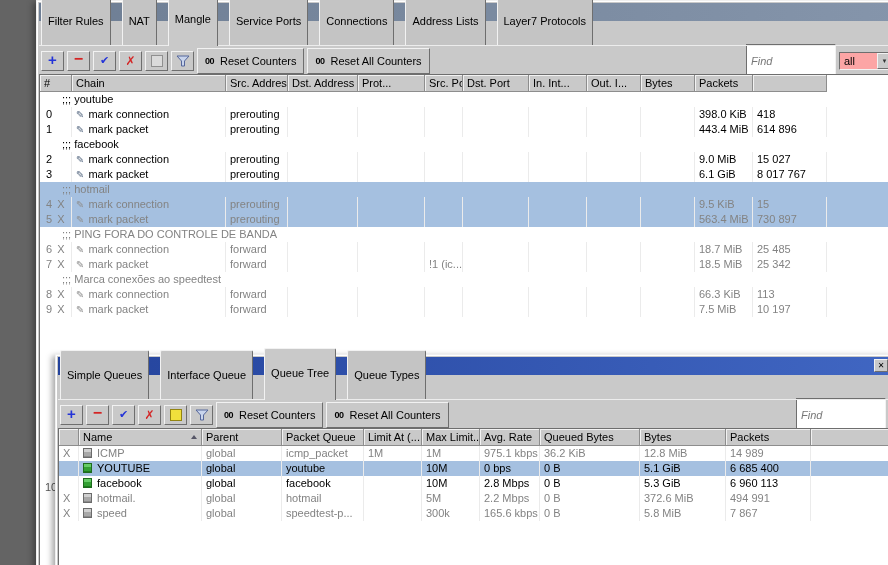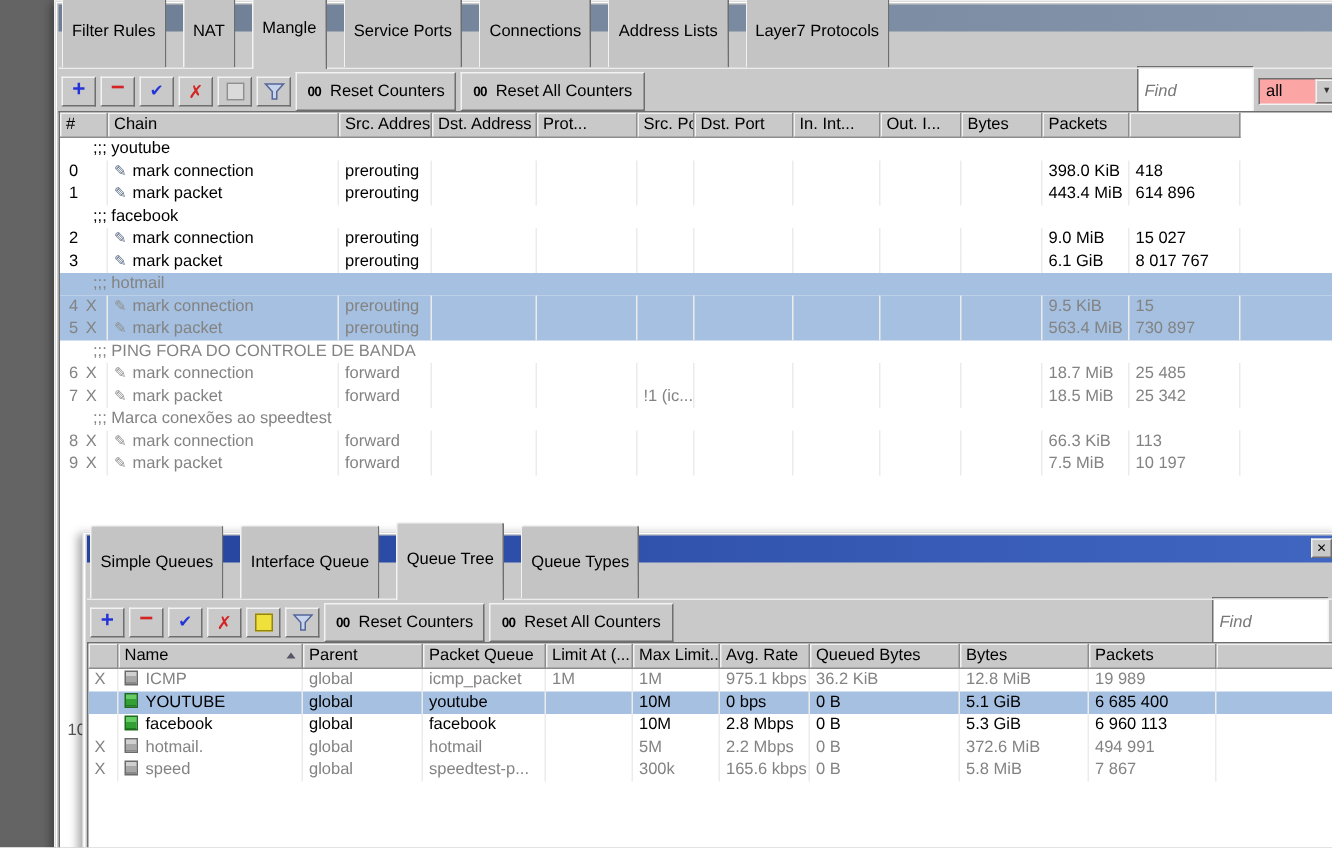--- a/index.html
+++ b/index.html
@@ -39,21 +39,21 @@
   .g-plus{color:#2434d8;font-size:15px;font-weight:700;line-height:1;margin-top:-2px;}
   .g-minus{color:#d42424;font-size:16px;font-weight:700;line-height:1;margin-top:-3px;}
   .g-check{color:#2434d8;font-size:11px;font-weight:700;}
   .g-x{color:#d42424;font-size:12px;font-weight:700;}
   .g-comment-gray{width:10px;height:10px;background:#dadada;border:1px solid #8f8f8f;}
   .g-comment-yellow{width:10px;height:10px;background:#f0e03c;border:1px solid #938410;}
   .txtbtn{display:flex;align-items:center;gap:6px;height:21px;padding:12px 7px;font-size:11px;
     background:#c9c9c9;border:1px solid;border-color:#f2f2f2 #6e6e6e #6e6e6e #f2f2f2;
     white-space:nowrap;font-family:inherit;}
   .oo{font-size:9px;font-weight:700;letter-spacing:-0.5px;}
-  .find{width:78px;height:18px;box-sizing:border-box;border:1px solid;
+  .find{width:90px;height:18px;box-sizing:border-box;border:1px solid;
     border-color:#6e6e6e #f2f2f2 #f2f2f2 #6e6e6e;background:#fff;font-size:11px;
     padding:16px 4px;font-family:inherit;margin-left:auto;}
   .find::placeholder{font-style:italic;color:#777;}
   .ql .find{margin-right:2px;}
   .combo{width:54px;height:18px;box-sizing:border-box;border:1px solid;
     border-color:#6e6e6e #f2f2f2 #f2f2f2 #6e6e6e;background:#fca5a5;font-size:11px;
     padding:0 16px 0 4px;position:relative;display:flex;align-items:center;margin-right:8px;}
   .combo-btn{position:absolute;right:0;top:0;width:15px;height:16px;background:#c9c9c9;
     border:1px solid;border-color:#f2f2f2 #6e6e6e #6e6e6e #f2f2f2;font-size:6px;
     display:flex;align-items:center;justify-content:center;color:#333;box-sizing:border-box;}
@@ -394,21 +394,21 @@
           <div class="trow muted">
             <div class="cell">X</div>
             <div class="cell"><span class="qicon q-gray"></span><span>ICMP</span></div>
             <div class="cell">global</div>
             <div class="cell">icmp_packet</div>
             <div class="cell right">1M</div>
             <div class="cell right">1M</div>
             <div class="cell right">975.1 kbps</div>
             <div class="cell right">36.2 KiB</div>
             <div class="cell right">12.8 MiB</div>
-            <div class="cell right">19 989</div>
+            <div class="cell right">14 989</div>
             <div class="cell fillcell"></div>
           </div>
           <div class="trow sel">
             <div class="cell"></div>
             <div class="cell"><span class="qicon q-green"></span><span>YOUTUBE</span></div>
             <div class="cell">global</div>
             <div class="cell">youtube</div>
             <div class="cell right"></div>
             <div class="cell right">10M</div>
             <div class="cell right">0 bps</div>

